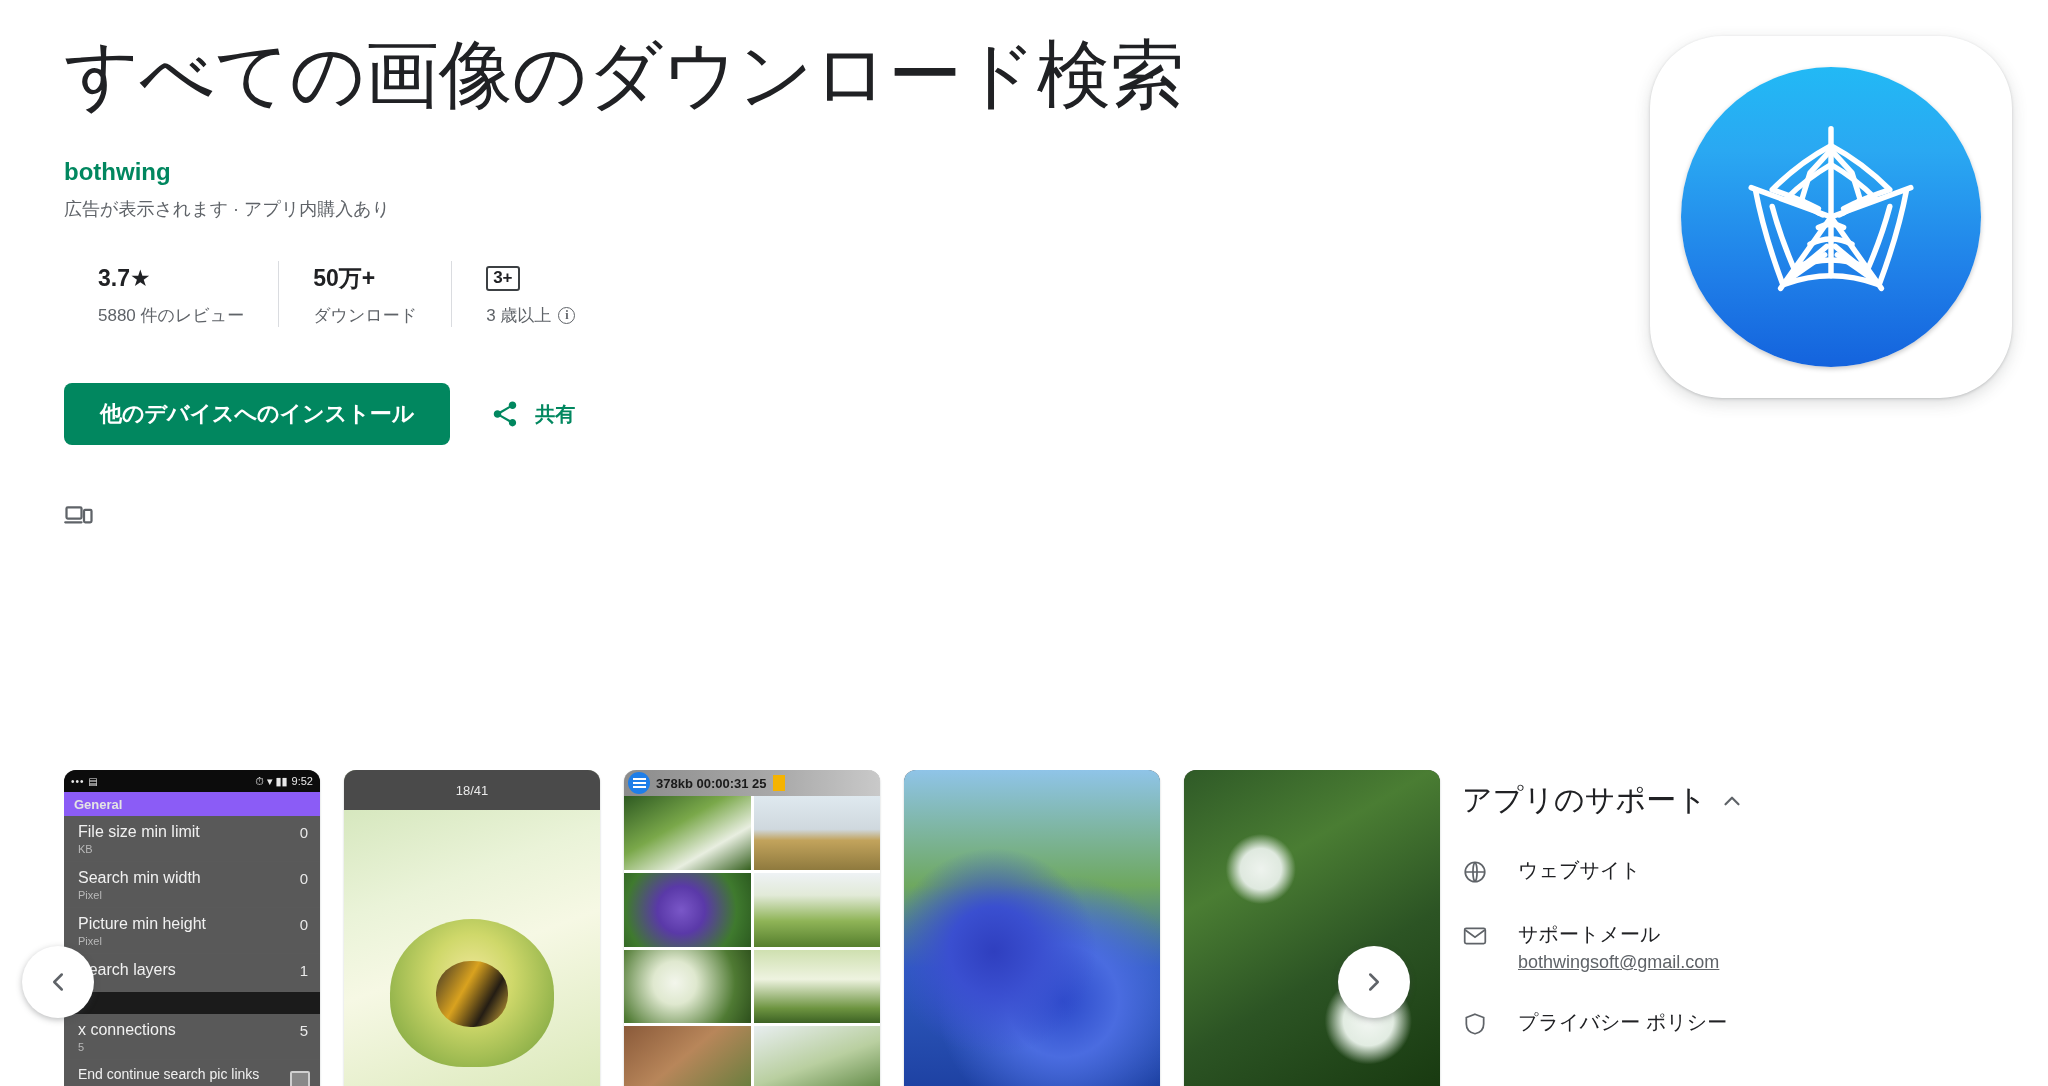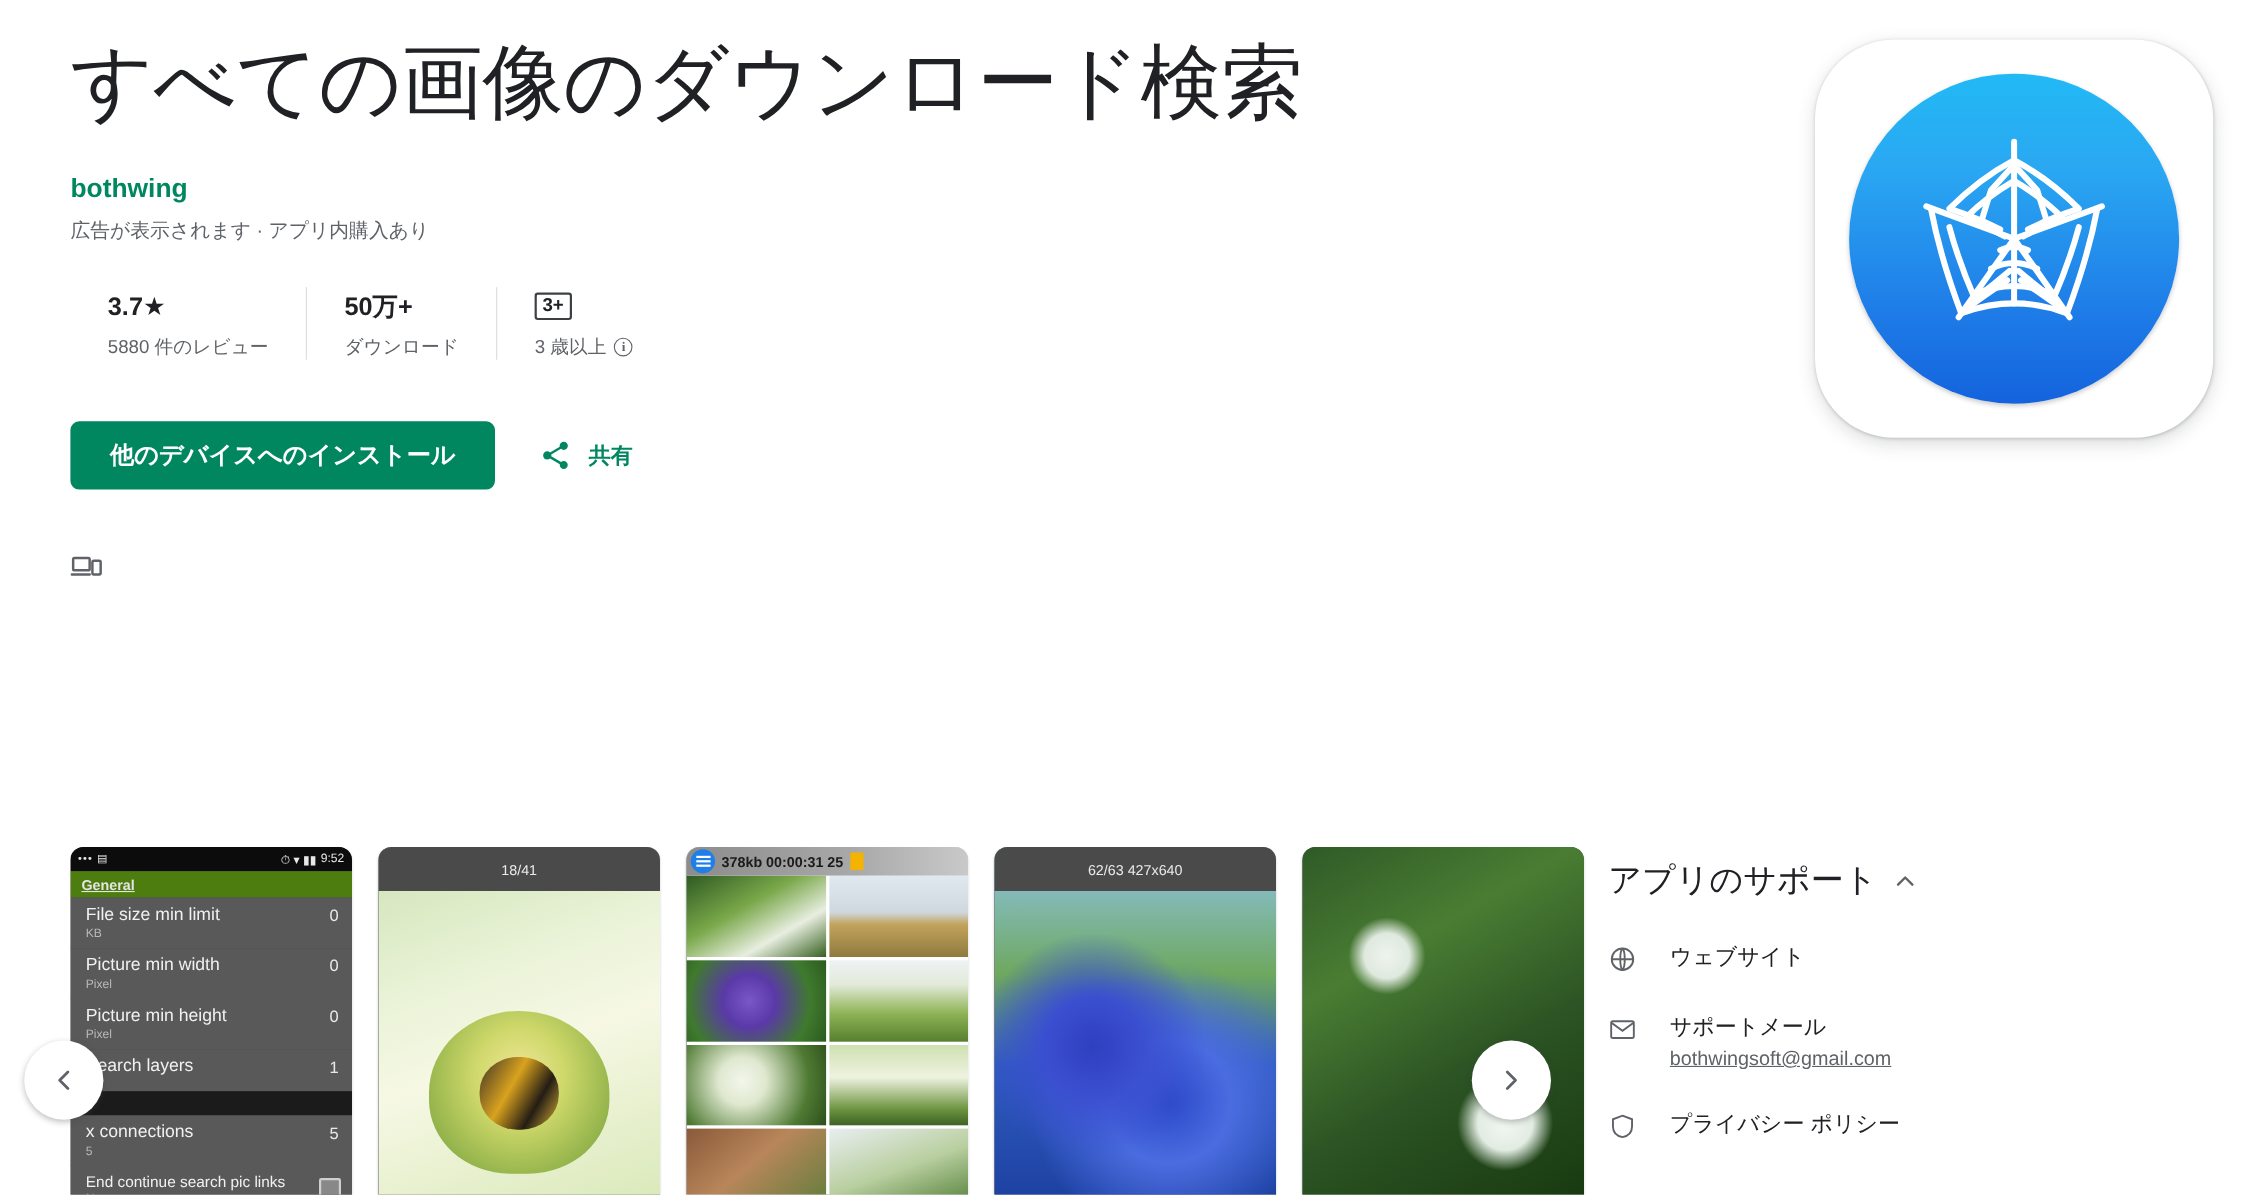--- a/index.html
+++ b/index.html
@@ -90,24 +90,23 @@
     box-shadow: 0 1px 2px rgba(60,64,67,.3);
   }
   .shot-statusbar {
     position: absolute; left: 0; top: 0; right: 0; height: 22px; background: #0c0c0c;
     display: flex; align-items: center; justify-content: space-between;
     padding: 0 7px; color: #e8e8e8; font-size: 11px;
   }
   .sb-left { display: flex; gap: 6px; align-items: center; font-size: 10px; letter-spacing: 1px; }
   .sb-right { display: flex; gap: 4px; align-items: center; font-size: 11px; }
   .sec-header {
-    position: absolute; left: 0; right: 0; top: 22px; height: 24px; background: #4d7c0f;
+    position: absolute; left: 0; right: 0; top: 22px; height: 24px; background: #8b5cf6;
     color: #e4e4e4; font-size: 13px; font-weight: 700; display: flex; align-items: center;
     padding-left: 10px;
-    text-decoration: underline;
   }
   .srow {
     position: absolute; left: 0; right: 0; padding: 7px 10px 7px 14px;
     border-bottom: 1px solid #5a5a5a; background: #595959;
   }
   .srow-title { color: #f1f1f1; font-size: 16px; line-height: 1.1; }
   .srow-sub { color: #b9b9b9; font-size: 11px; margin-top: 2px; }
   .srow-val { position: absolute; right: 12px; top: 8px; color: #e9e9e9; font-size: 15px; }
   .srow-box {
     position: absolute; right: 10px; top: 11px; width: 20px; height: 20px;
@@ -268,21 +267,21 @@
         </span>
       </div>
       <div class="sec-header">General</div>
 
       <div class="srow" style="top:46px;height:46px;">
         <div class="srow-title">File size min limit</div>
         <div class="srow-sub">KB</div>
         <div class="srow-val">0</div>
       </div>
       <div class="srow" style="top:92px;height:46px;">
-        <div class="srow-title">Picture min width</div>
+        <div class="srow-title">Search min width</div>
         <div class="srow-sub">Pixel</div>
         <div class="srow-val">0</div>
       </div>
       <div class="srow" style="top:138px;height:46px;">
         <div class="srow-title">Picture min height</div>
         <div class="srow-sub">Pixel</div>
         <div class="srow-val">0</div>
       </div>
       <div class="srow" style="top:184px;height:38px;">
         <div class="srow-title">Search layers</div>
@@ -326,21 +325,20 @@
             <i></i>
             <i></i>
           </span>
         <span>378kb 00:00:31   25</span>
         <span class="amber"></span>
       </div>
     </div>
 
     <div class="shot">
       <div class="photo hyd-shot"></div>
-      <div class="shot-caption">62/63 427x640</div>
     </div>
 
     <div class="shot">
       <div class="photo leaf-shot"></div>
     </div>
   </div>
 
   <button class="carousel-btn carousel-prev">
     <span>
       <svg width="30" height="30" viewBox="0 0 24 24" fill="none" stroke="#5f6368" stroke-width="2" stroke-linecap="round" stroke-linejoin="round">

